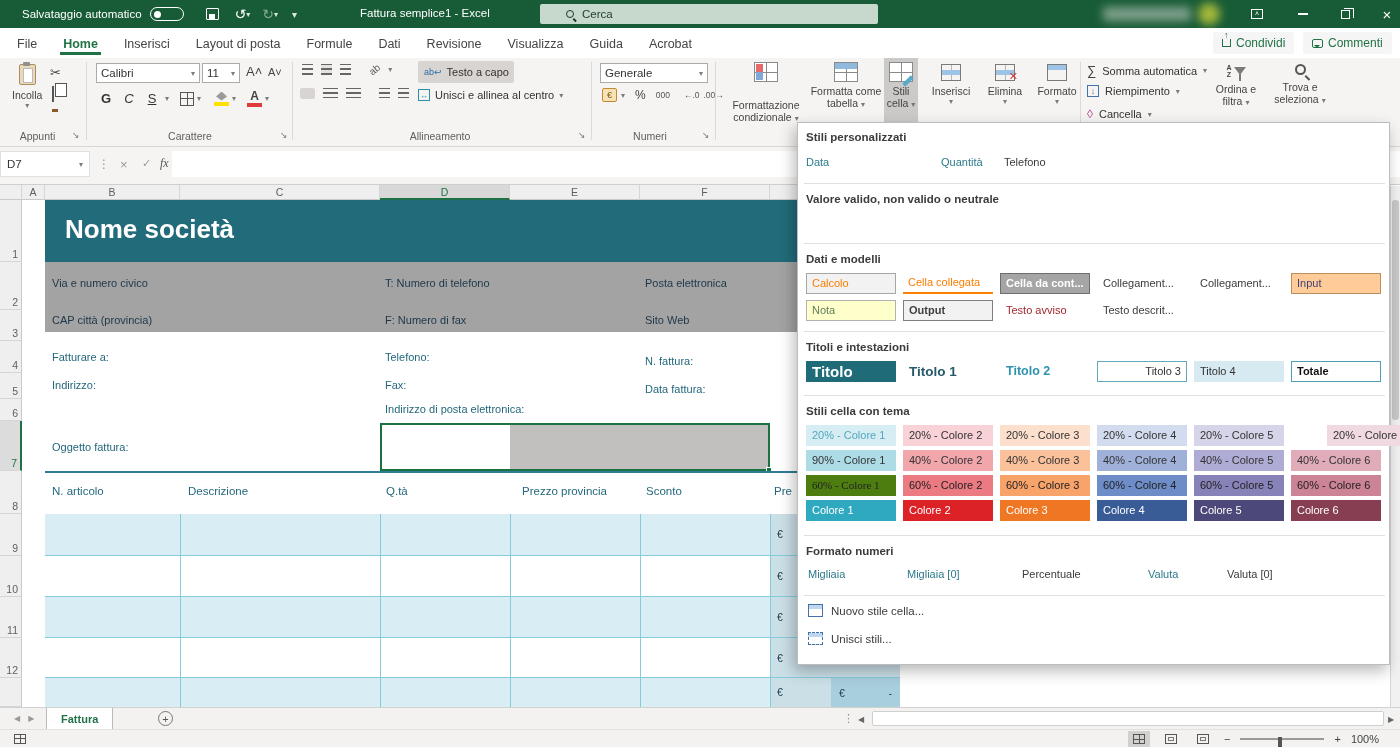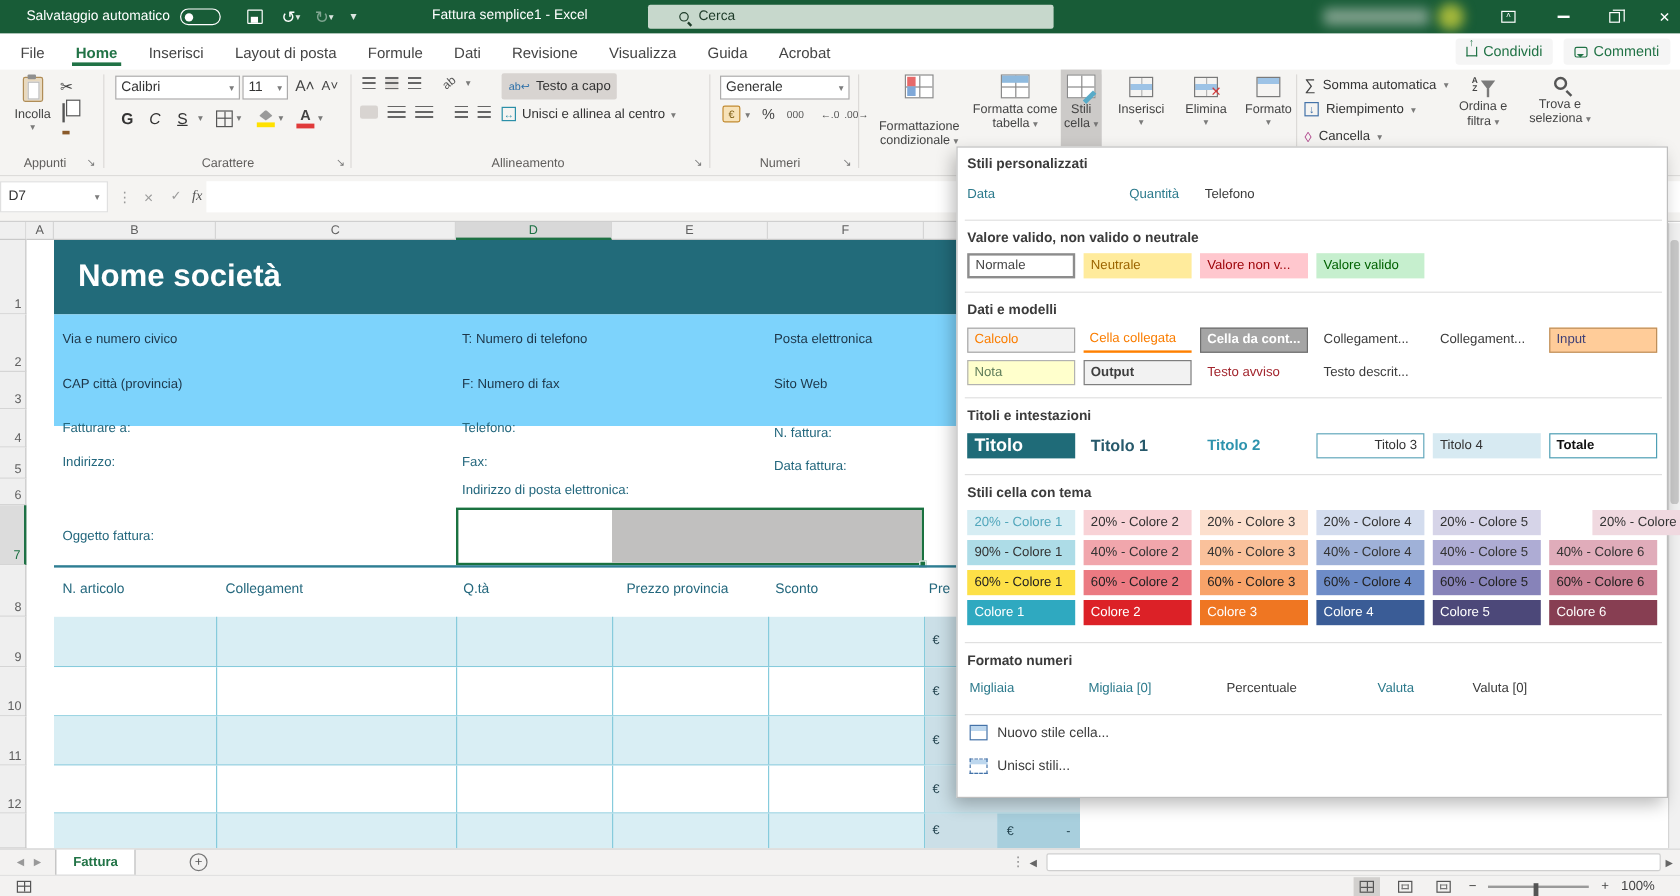--- a/index.html
+++ b/index.html
@@ -370,21 +370,21 @@
   <div class="rowh" style="top:329px;height:42px">9</div>
   <div class="rowh" style="top:371px;height:41px">10</div>
   <div class="rowh" style="top:412px;height:41px">11</div>
   <div class="rowh" style="top:453px;height:40px">12</div>
   <div class="rowh" style="top:493px;height:29px"></div>
 
   <div class="abs" style="left: 45px; top: 15px; width: 752px; height: 62px; background: rgb(34, 107, 122);">
     <span class="abs" style="left:20px;top:14px;font-size:26px;font-weight:bold;color:#fff">Nome società</span>
   </div>
 
-  <div class="abs" style="left: 45px; top: 77px; width: 752px; height: 93px; background: #7dd3fc;">
+  <div class="abs" style="left: 45px; top: 77px; width: 752px; height: 70px; background: #a3a3a3;">
     <span class="abs dk" style="left:7px;top:15px">Via e numero civico</span>
     <span class="abs dk" style="left:340px;top:15px">T: Numero di telefono</span>
     <span class="abs dk" style="left:600px;top:15px">Posta elettronica</span>
     <span class="abs dk" style="left:7px;top:52px">CAP città (provincia)</span>
     <span class="abs dk" style="left:340px;top:52px">F: Numero di fax</span>
     <span class="abs dk" style="left:600px;top:52px">Sito Web</span>
   </div>
 
   <span class="abs tl" style="left:52px;top:166px">Fatturare a:</span>
   <span class="abs tl" style="left:385px;top:166px">Telefono:</span>
@@ -396,21 +396,21 @@
   <span class="abs tl" style="left:52px;top:256px">Oggetto fattura:</span>
 
   <div class="abs" style="left:380px;top:238px;width:390px;height:48px;border:2px solid #1A7240;background:#fff">
     <div class="abs" style="left: 128px; top: 0px; width: 258px; height: 44px; background: rgb(193, 192, 191);"></div>
     <div class="abs" style="right:-4px;bottom:-4px;width:6px;height:6px;background:#1A7240;border:1px solid #fff"></div>
   </div>
 
   <div class="abs" style="left: 45px; top: 286px; width: 752px; height: 2px; background: rgb(46, 126, 147);"></div>
 
   <span class="abs th" style="left:52px;top:300px">N. articolo</span>
-  <span class="abs th" style="left:188px;top:300px">Collegament</span>
+  <span class="abs th" style="left:188px;top:300px">Descrizione</span>
   <span class="abs th" style="left:386px;top:300px">Q.tà</span>
   <span class="abs th" style="left:522px;top:300px">Prezzo provincia</span>
   <span class="abs th" style="left:646px;top:300px">Sconto</span>
   <span class="abs th" style="left:774px;top:300px;width:22px;overflow:hidden;white-space:nowrap;display:inline-block">Pre</span>
 
   <div class="abs" style="left: 45px; top: 329px; width: 855px; height: 42px; border-bottom: 1px solid rgb(134, 203, 220); background: rgb(217, 238, 244);">
     <div class="vline" style="left:135px"></div>
       <div class="vline" style="left:335px"></div>
       <div class="vline" style="left:465px"></div>
       <div class="vline" style="left:595px"></div>
@@ -466,26 +466,20 @@
 </div>
 
 <div class="abs" id="styles-panel">
   <div class="sec" style="top:8px">Stili personalizzati</div>
   <span class="pitem" style="left: 8px; top: 33px; color: rgb(44, 122, 140);">Data</span>
   <span class="pitem" style="left: 143px; top: 33px; color: rgb(44, 122, 140);">Quantità</span>
   <span class="pitem" style="left: 206px; top: 33px; color: rgb(59, 59, 59);">Telefono</span>
   <div class="pdiv" style="top:60px"></div>
 
   <div class="sec" style="top:70px">Valore valido, non valido o neutrale</div>
-  <div class="swrow" style="top:88px">
-    <div class="sw sel" style="background: rgb(255, 255, 255); color: rgb(68, 68, 68); border-color: rgb(140, 140, 140);">Normale</div>
-    <div class="sw" style="background: rgb(255, 235, 156); color: rgb(156, 101, 0);">Neutrale</div>
-    <div class="sw" style="background: rgb(255, 199, 206); color: rgb(156, 0, 6);">Valore non v...</div>
-    <div class="sw" style="background: rgb(198, 239, 206); color: rgb(0, 97, 0);">Valore valido</div>
-  </div>
   <div class="pdiv" style="top:120px"></div>
 
   <div class="sec" style="top:130px">Dati e modelli</div>
   <div class="swrow" style="top:150px">
     <div class="sw" style="background: rgb(242, 242, 242); color: rgb(250, 125, 0); border-color: rgb(166, 166, 166);">Calcolo</div>
     <div class="sw ub" style="color: rgb(250, 125, 0); border-color: rgb(255, 128, 1);">Cella collegata</div>
     <div class="sw b" style="background: rgb(165, 165, 165); color: rgb(255, 255, 255); border-color: rgb(110, 110, 110);">Cella da cont...</div>
     <div class="sw" style="color: rgb(59, 59, 59);">Collegament...</div>
     <div class="sw" style="color: rgb(59, 59, 59);">Collegament...</div>
     <div class="sw" style="background: rgb(255, 204, 153); color: rgb(63, 63, 118); border-color: rgb(189, 143, 91);">Input</div>
@@ -525,21 +519,21 @@
 
       <div class="sw" style="background: rgb(173, 220, 231); color: rgb(51, 51, 51);">90% - Colore 1</div>
         <div class="sw" style="background: rgb(241, 166, 172); color: rgb(51, 51, 51);">40% - Colore 2</div>
         <div class="sw" style="background: rgb(250, 193, 155); color: rgb(51, 51, 51);">40% - Colore 3</div>
         <div class="sw" style="background: rgb(159, 177, 216); color: rgb(51, 51, 51);">40% - Colore 4</div>
         <div class="sw" style="background: rgb(174, 172, 212); color: rgb(51, 51, 51);">40% - Colore 5</div>
         <div class="sw" style="background: rgb(224, 172, 186); color: rgb(51, 51, 51);">40% - Colore 6</div>
       </div>
       <div class="theme-row">
 
-      <div class="sw" style="background: #fde047; color: rgb(34, 34, 34);">60% - Colore 1</div>
+      <div class="sw" style="background: #4d7c0f; color: rgb(34, 34, 34); font-family: Liberation Serif, serif;">60% - Colore 1</div>
         <div class="sw" style="background: rgb(235, 122, 130); color: rgb(34, 34, 34);">60% - Colore 2</div>
         <div class="sw" style="background: rgb(248, 163, 105); color: rgb(34, 34, 34);">60% - Colore 3</div>
         <div class="sw" style="background: rgb(110, 140, 199); color: rgb(34, 34, 34);">60% - Colore 4</div>
         <div class="sw" style="background: rgb(135, 131, 185); color: rgb(34, 34, 34);">60% - Colore 5</div>
         <div class="sw" style="background: rgb(205, 131, 150); color: rgb(34, 34, 34);">60% - Colore 6</div>
       </div>
       <div class="theme-row">
 
       <div class="sw" style="background: rgb(47, 169, 192); color: rgb(255, 255, 255);">Colore 1</div>
         <div class="sw" style="background: rgb(220, 33, 39); color: rgb(255, 255, 255);">Colore 2</div>

